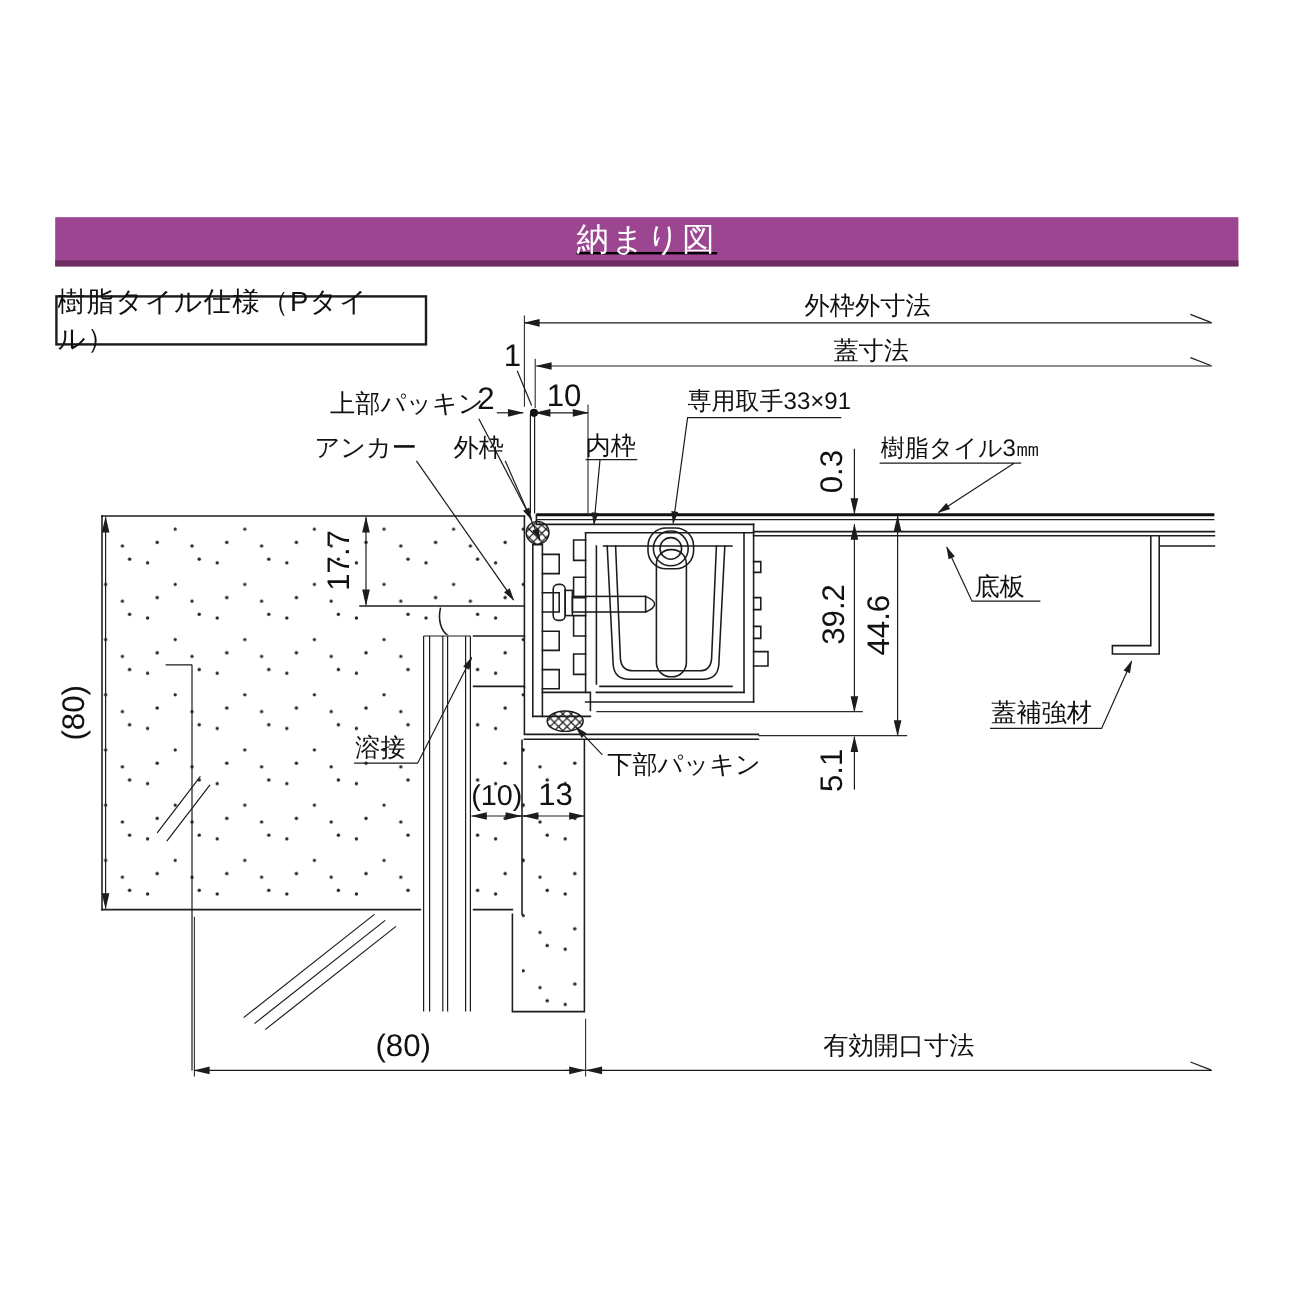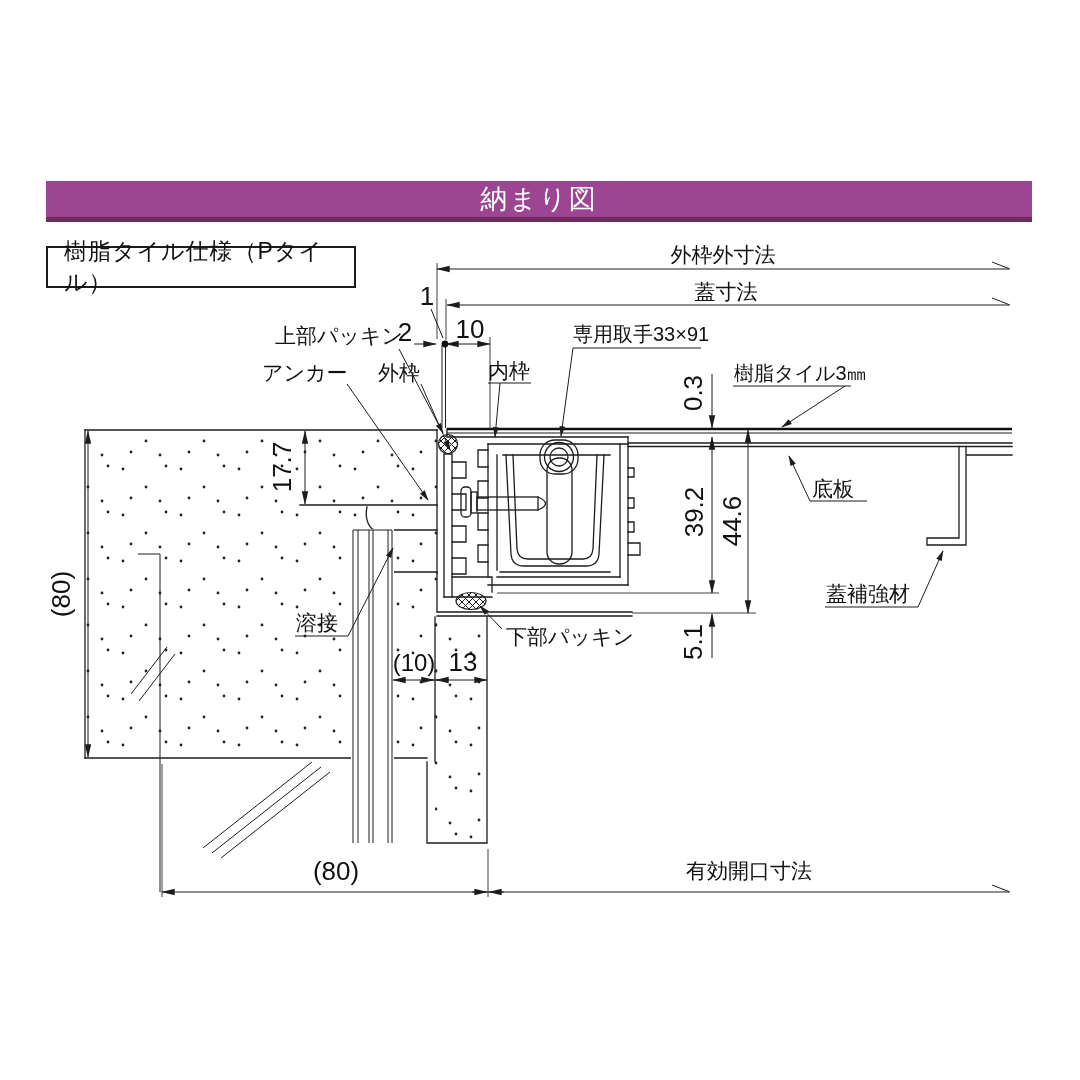--- a/index.html
+++ b/index.html
@@ -1,25 +1,25 @@
 <!DOCTYPE html>
 <html><head>
 <meta charset="utf-8">
 <style>
   html,body{margin:0;padding:0;background:#ffffff;}
   .page{position:relative;width:1080px;height:1080px;background:#fff;overflow:hidden;
         font-family:"Liberation Sans",sans-serif;}
   .titlebar{position:absolute;left:46px;top:181px;width:986px;height:36px;
             background:#9c4691;border-bottom:5px solid #6f2c62;
-            display:flex;align-items:flex-end;justify-content:center;}
+            display:flex;align-items:flex-end;justify-content:center;text-decoration:underline;}
   .titlebar span{color:#ffffff;font-size:27px;letter-spacing:2px;}
   .specbox{position:absolute;left:46px;top:246px;width:306px;height:38px;
            border:2px solid #1c1c1c;background:#fff;
            display:flex;align-items:center;justify-content:center;}
-  .specbox span{color:#111;font-size:23px;letter-spacing:1px;margin-left:16px;}
+  .specbox span{color:#111;font-size:23px;letter-spacing:1px;}
   svg{position:absolute;left:0;top:0;}
   .obj{stroke:#1c1c1c;stroke-width:1.3;fill:none;stroke-linecap:square;stroke-linejoin:miter;}
   .thick{stroke:#111;stroke-width:2.6;fill:none;}
   .thin{stroke:#1c1c1c;stroke-width:1;fill:none;}
   .ext{stroke:#2a2a2a;stroke-width:0.9;fill:none;}
   .dim{stroke:#1c1c1c;stroke-width:1;fill:none;}
   .t{font-family:"Liberation Sans",sans-serif;font-size:21px;fill:#111;}
   .ts{font-family:"Liberation Sans",sans-serif;font-size:20px;fill:#111;}
   .d{font-family:"Liberation Sans",sans-serif;font-size:26px;fill:#111;}
   .dp{font-family:"Liberation Sans",sans-serif;font-size:24px;fill:#111;}

